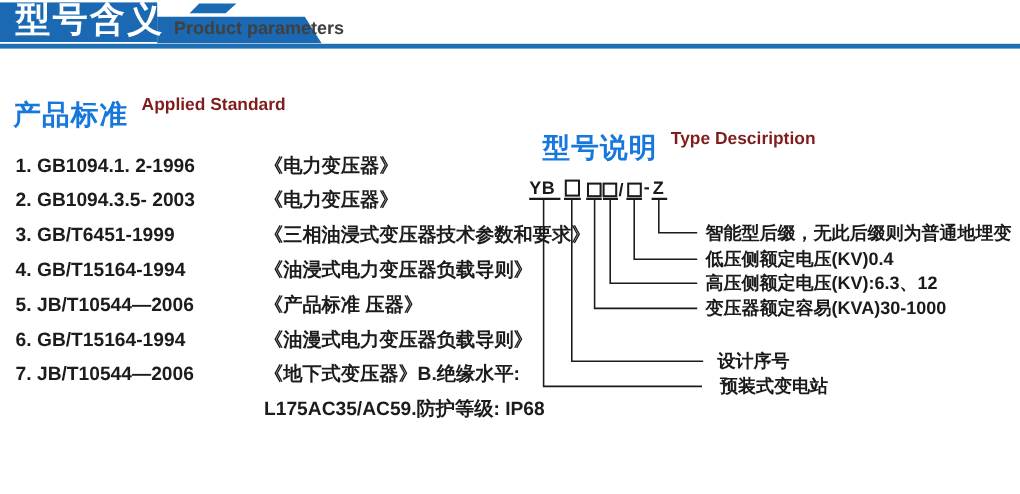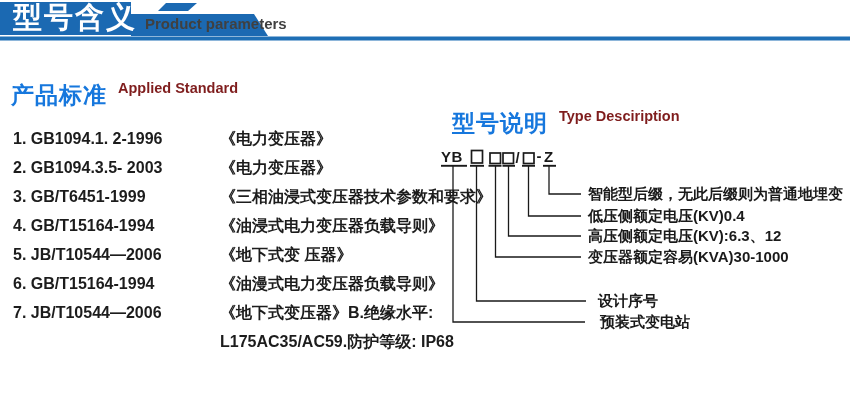--- a/index.html
+++ b/index.html
@@ -67,21 +67,21 @@
   <div class="std-row">
     <span class="std-code">3. GB/T6451-1999</span>
     <span class="std-title">《三相油浸式变压器技术参数和要求》</span>
   </div>
   <div class="std-row">
     <span class="std-code">4. GB/T15164-1994</span>
     <span class="std-title">《油浸式电力变压器负载导则》</span>
   </div>
   <div class="std-row">
     <span class="std-code">5. JB/T10544—2006</span>
-    <span class="std-title">《地下式变 压器》</span>
+    <span class="std-title">《产品标准 压器》</span>
   </div>
   <div class="std-row">
     <span class="std-code">6. GB/T15164-1994</span>
     <span class="std-title">《油漫式电力变压器负载导则》</span>
   </div>
   <div class="std-row">
     <span class="std-code">7. JB/T10544—2006</span>
     <span class="std-title">《地下式变压器》B.绝缘水平:</span>
   </div>
   <div class="std-row">

